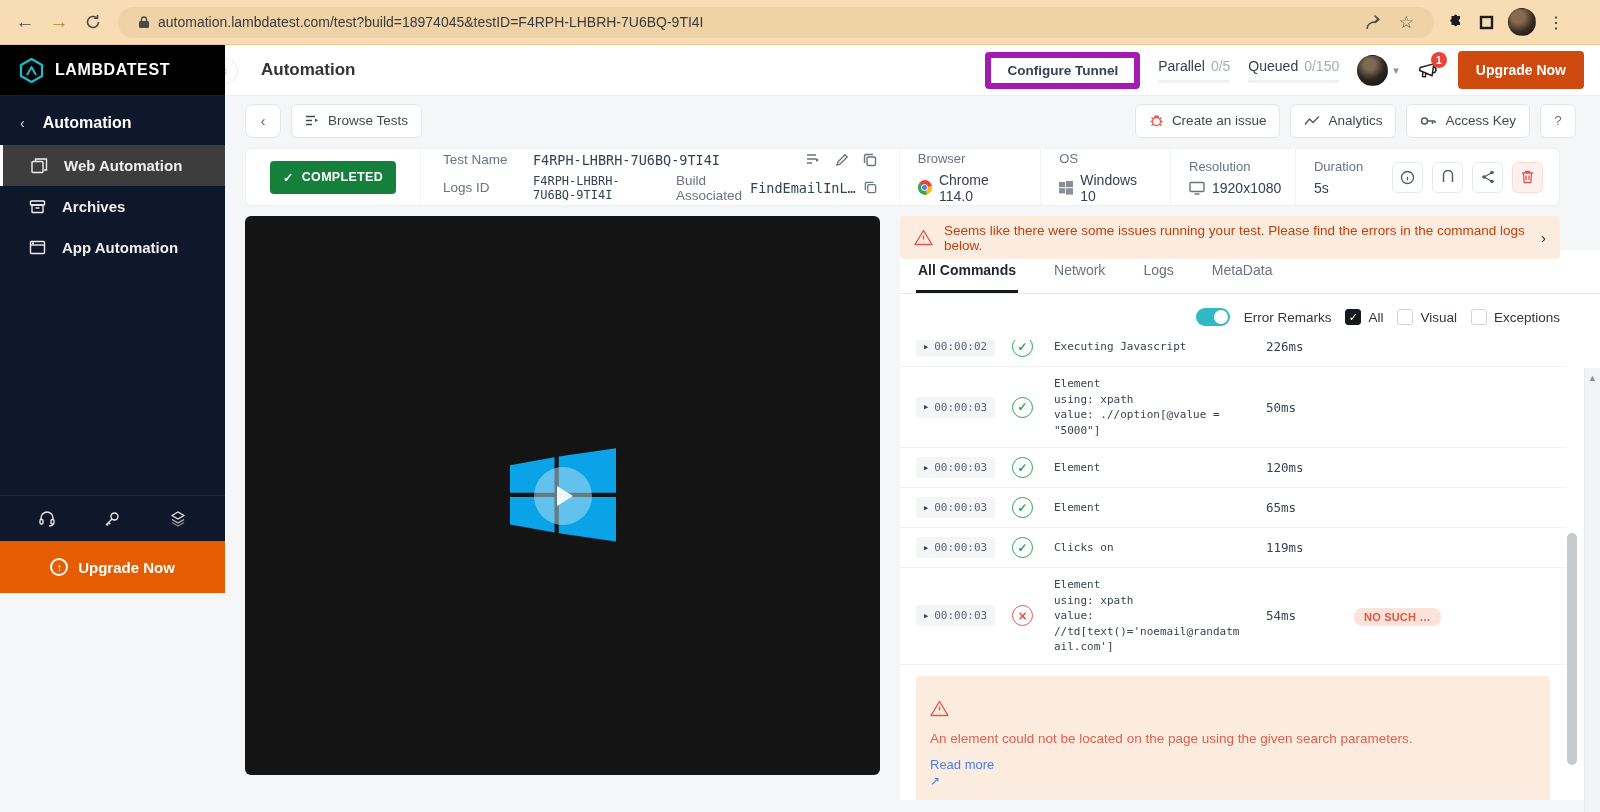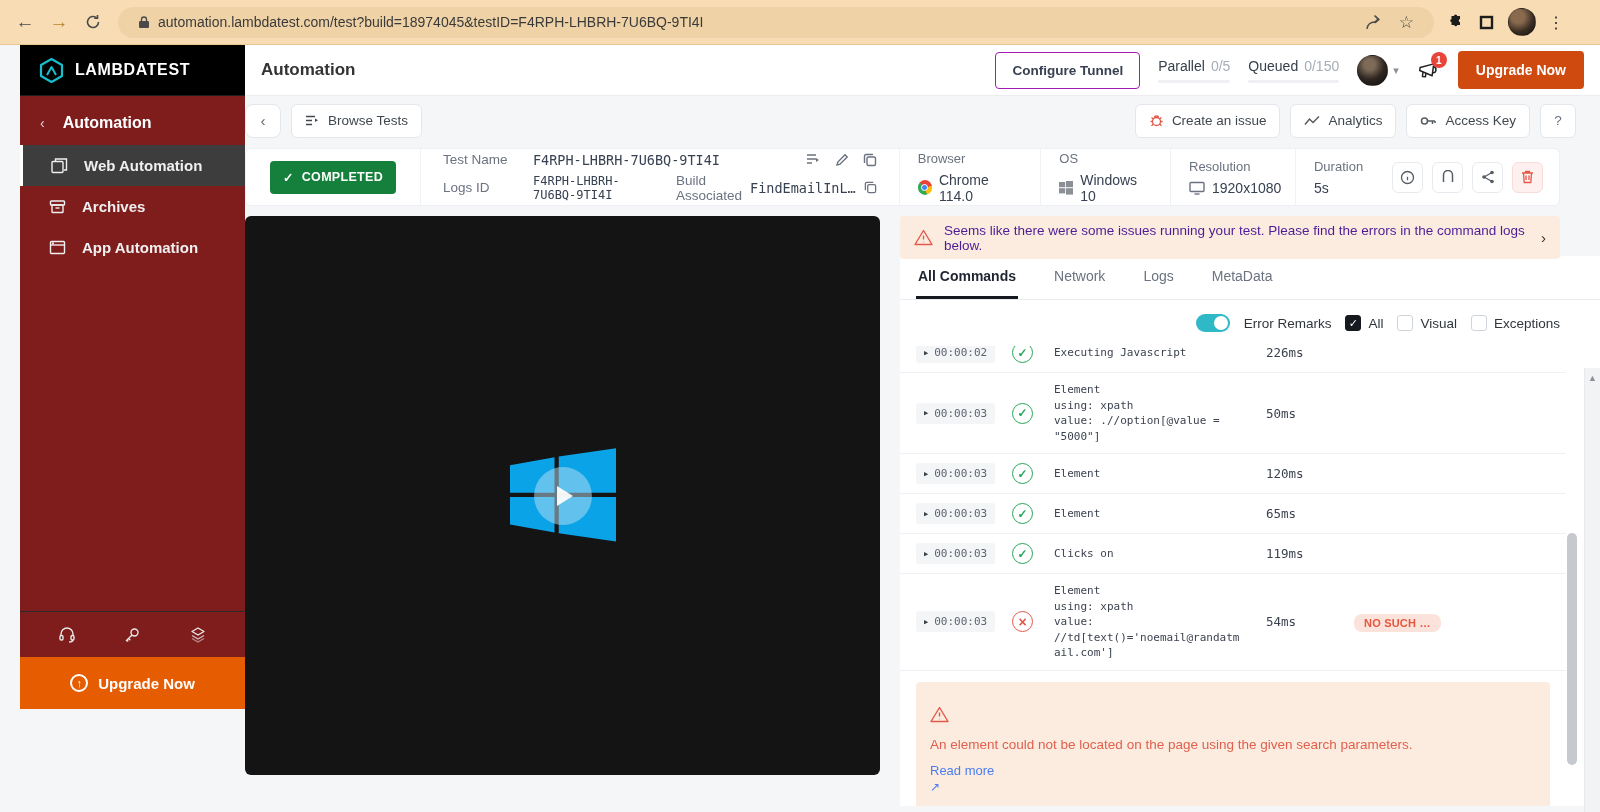--- a/index.html
+++ b/index.html
@@ -10,39 +10,39 @@
   .chrome .navbtn { width:34px; height:34px; display:flex; align-items:center; justify-content:center; font-size:19px; color:#4a4a4a; border-radius:50%; cursor:pointer;}
   .chrome .fwd { color:#b97f2e; }
   .omnibox { margin-left:8px; width:1316px; height:31px; background:#efd3a6; border-radius:16px; display:flex; align-items:center; padding:0 12px; color:#3c3c3c; }
   .omnibox .url { font-size:14px; color:#3a3a3a; flex:1; white-space:nowrap; overflow:hidden; }
   .omnibox .ic { color:#4a4a4a; margin:0 8px; font-size:15px; display:flex; }
   .chrome .ext { color:#1d1d1d; margin-left:14px; display:flex; }
   .avatar-sm { width:28px; height:28px; border-radius:50%; margin-left:14px; background:radial-gradient(circle at 35% 30%, #8a6a4f 0 25%, #3a2d22 60%, #121212 100%); border:1px solid #00000022;}
   .kebab { margin-left:12px; font-size:16px; color:#2e2e2e; letter-spacing:0; }
 
   
-  .sidebar { position:absolute; left:0; top:45px; width:225px; height:664px; background:#7f1d1d; z-index:50;margin-left:20px; }
+  .sidebar { position:absolute; left:0; top:45px; width:225px; height:548px; background:#0f172a; z-index:50; }
   .brand { height:51px; background:#000; display:flex; align-items:center; padding-left:18px; border-bottom:1px solid #1e1e1e; }
   .brand-name { color:#fff; font-weight:bold; font-size:16px; letter-spacing:.6px; margin-left:10px; }
   .side-section { height:45px; display:flex; align-items:center; color:#fff; font-size:16px; font-weight:bold; padding-left:20px; gap:18px; margin-top:4px;}
   .side-section .chev { font-size:14px; font-weight:normal; color:#ddd; }
   .side-item { height:41px; display:flex; align-items:center; gap:16px; padding-left:26px; color:#efefef; font-size:15px; font-weight:bold; cursor:pointer; border-left:3px solid transparent;}
   .side-item.active { background:#3d3d3d; border-left:3px solid #fff;padding-left:28px; }
   .side-item svg { flex:0 0 auto; }
   .side-footer { position:absolute; left:0; bottom:52px; width:225px; height:46px; border-top:1px solid #2a2a2a; display:flex; align-items:center; justify-content:space-around; padding:0 14px; }
   .side-footer .fic { color:#e8e8e8; display:flex; cursor:pointer; }
   .side-upgrade { position:absolute; left:0; bottom:0; width:225px; height:52px; background:#e65c00; color:#fff; font-weight:bold; font-size:15px; display:flex; align-items:center; justify-content:center; gap:10px; cursor:pointer;}
   .up-circ { width:18px; height:18px; border:2px solid #fff; border-radius:50%; display:flex; align-items:center; justify-content:center; font-size:11px; font-weight:bold;}
 
   
   .app-header { position:absolute; left:225px; top:45px; width:1375px; height:51px; background:#fff; border-bottom:1px solid #ebedf0; display:flex; align-items:center; padding:0 16px 0 36px; z-index:40;}
   .collapse-circ { position:absolute; left:-13px; top:13px; width:26px; height:26px; border-radius:50%; background:#fff; border:1px solid #e7eaee; color:#9aa1a9; font-size:12px; display:flex; align-items:center; justify-content:center; cursor:pointer;}
   .page-title { font-size:17px; font-weight:bold; color:#333; }
   .hd-right { margin-left:auto; display:flex; align-items:center; gap:18px; }
-  .btn-tunnel { border:1px solid #a21caf; background:#fff; border-radius:4px; height:37px; padding:12px 16px; font-size:13.5px; font-weight:bold; color:#374151; display:flex; align-items:center; cursor:pointer; font-family:inherit;}
+  .btn-tunnel { border:6px solid #a21caf; background:#fff; border-radius:4px; height:37px; padding:12px 16px; font-size:13.5px; font-weight:bold; color:#374151; display:flex; align-items:center; cursor:pointer; font-family:inherit;}
   .quota { display:flex; flex-direction:column; }
   .quota-line { display:flex; gap:6px; font-size:14px; align-items:baseline;}
   .quota-label { color:#37404a; }
   .quota-val { color:#a7adb5; }
   .quota-bar { height:3px; background:#eef0f3; border-radius:2px; margin-top:6px; }
   .hd-avatar { display:flex; align-items:center; gap:5px; cursor:pointer;}
   .avatar-md { width:31px; height:31px; border-radius:50%; background:radial-gradient(circle at 40% 30%, #7d6a57 0 20%, #2d2620 55%, #0e0e0e 100%); border:1px solid #00000015;}
   .hd-chev { color:#8a9096; font-size:11px; }
   .megaphone { position:relative; color:#222; display:flex; cursor:pointer;}
   .notif-badge { position:absolute; top:-7px; right:-7px; min-width:16px; height:16px; border-radius:8px; background:#e8453a; color:#fff; font-size:10px; font-weight:bold; display:flex; align-items:center; justify-content:center; padding:0 4px;}
@@ -77,24 +77,24 @@
   .act-btn.danger { background:#fdf0ee; border-color:#f8ddd7; color:#e4584b;}
 
   
   .video-card { position:absolute; left:245px; top:216px; width:635px; height:559px; background:#141414; border-radius:6px; display:flex; align-items:center; justify-content:center; z-index:10;}
   .play-wrap { position:relative; }
   .play-overlay { position:absolute; left:50%; top:50%; transform:translate(-50%,-50%); width:58px; height:58px; border-radius:50%; background:rgba(188,224,242,.5); display:flex; align-items:center; justify-content:center; cursor:pointer;}
   .play-overlay .tri { width:0; height:0; border-left:16px solid rgba(255,255,255,.92); border-top:10px solid transparent; border-bottom:10px solid transparent; margin-left:4px;}
 
   
   .warn-banner { position:absolute; left:900px; top:216px; width:660px; height:43px; background:#fcece0; border-radius:4px; display:flex; align-items:center; padding:0 14px; gap:11px; z-index:10;}
-  .warn-text { color:#4c1d95; font-size:13.5px; flex:1; }
+  .warn-text { color:#c2410c; font-size:13.5px; flex:1; }
   .warn-chev { color:#333; font-size:15px; cursor:pointer; }
 
-  .panel-card { position:absolute; left:900px; top:256px; width:700px; height:550px; background:#fff; z-index:9; }
+  .panel-card { position:absolute; left:900px; top:250px; width:700px; height:550px; background:#fff; z-index:9; }
   .tabs { display:flex; gap:34px; padding:0 16px; border-bottom:1px solid #e9ebee; height:44px; align-items:flex-end; }
   .tab { font-size:14px; color:#6b7280; padding:0 2px 12px; cursor:pointer; border-bottom:3px solid transparent; }
   .tab.active { color:#1f2430; font-weight:bold; border-bottom-color:#16191f; }
   .filter-row { height:46px; display:flex; align-items:center; padding:0 40px 0 16px; gap:14px;}
   .search-box { width:178px; height:32px; border:1px solid #dfe3e8; border-radius:7px; display:flex; align-items:center; padding:0 10px; gap:7px; color:#9aa1a9;}
   .search-box input { border:none; outline:none; width:120px; font-size:13px; color:#333; font-family:inherit; background:transparent;}
   .search-box input::placeholder { color:#b8bec6; }
   .f-spacer { flex:1; }
   .toggle { width:34px; height:18px; border-radius:9px; background:#2fb8c5; position:relative; cursor:pointer; flex:0 0 auto;}
   .toggle .knob { position:absolute; right:2px; top:2px; width:14px; height:14px; background:#fff; border-radius:50%; }

